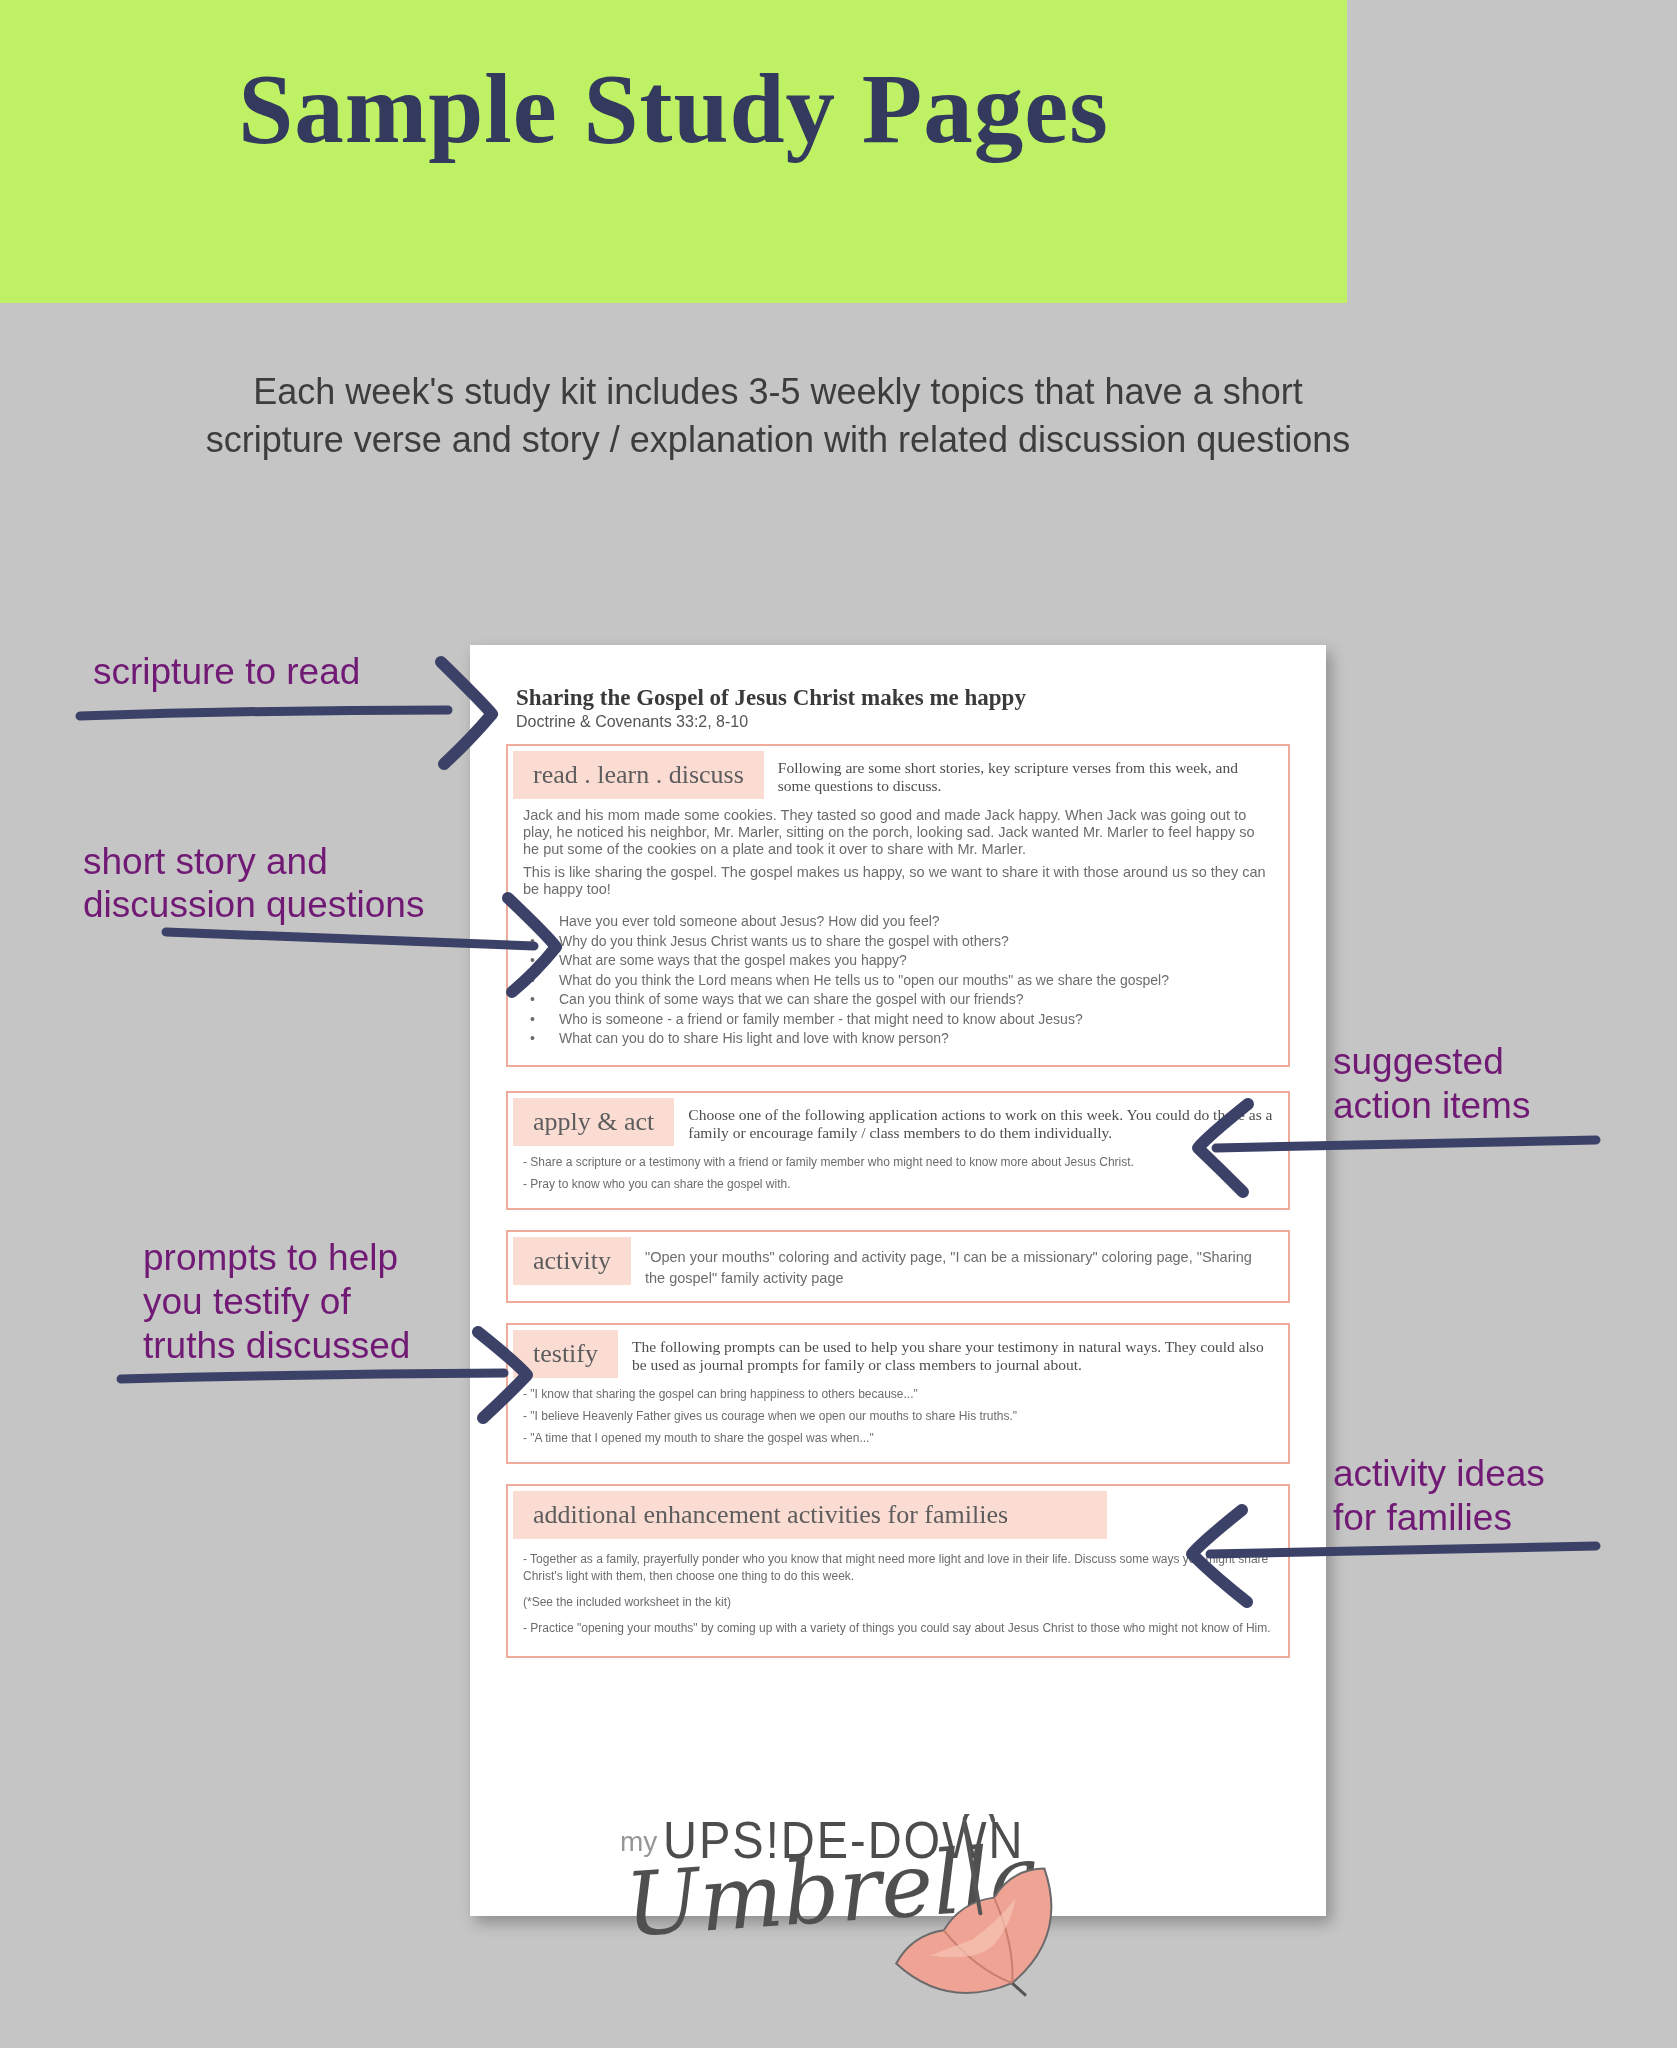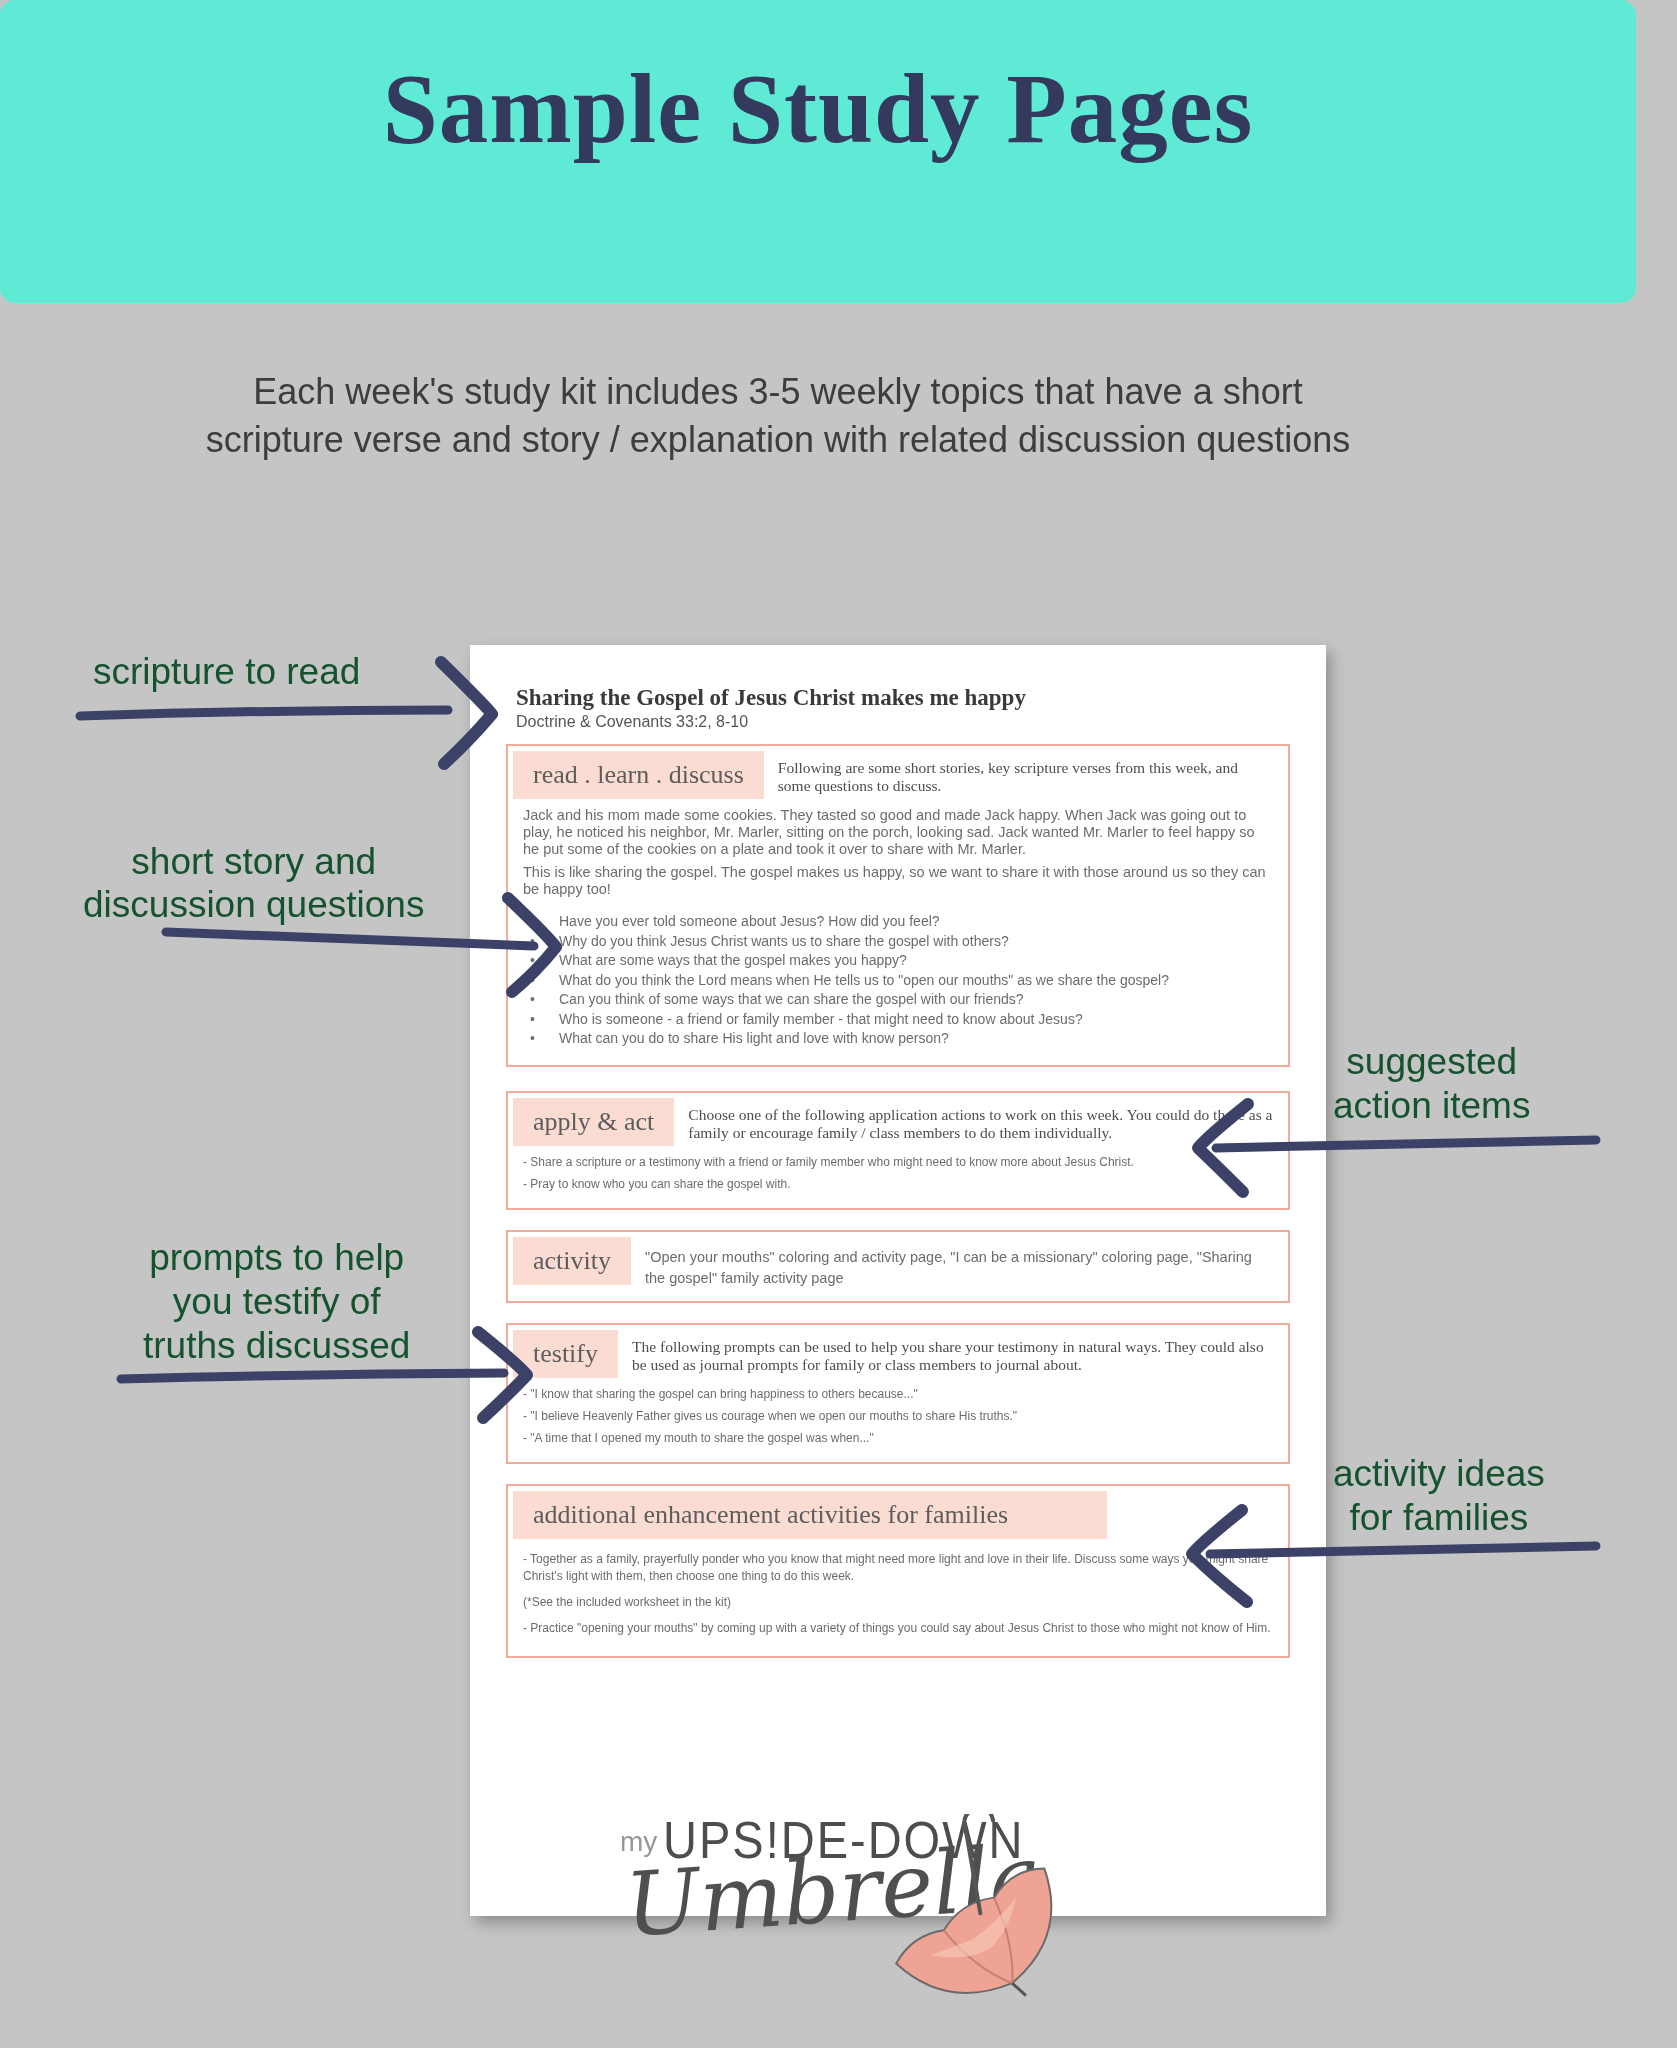--- a/index.html
+++ b/index.html
@@ -1,28 +1,28 @@
 <!DOCTYPE html>
 <html><head>
 <meta charset="utf-8">
 <style>
   html,body{margin:0;padding:0;background:#c6c5c5;}
   .canvas{position:relative;width:1677px;height:2048px;overflow:hidden;background:#c6c5c5;font-family:"Liberation Sans",sans-serif;}
 
   
-  .banner{position:absolute;left:0;top:0;width:1636px;height:303px;background:#5eead4;z-index:1;border-radius:15px;}
+  .banner{position:absolute;left:0;top:0;width:1347px;height:303px;background:#bef264;z-index:1;}
   .banner h1{margin:0;position:absolute;top:52px;left:0;width:100%;text-align:center;
     font-family:"Liberation Serif",serif;font-weight:600;font-size:99px;color:#333a5e;letter-spacing:1px;}
 
   
   .intro{position:absolute;top:368px;left:0;width:1556px;text-align:center;
     font-size:36px;line-height:48px;color:#3d3d3d;white-space:pre-line;z-index:1;margin:0;}
 
   
-  .note{position:absolute;font-size:37px;line-height:44px;color:#14532d;white-space:pre-line;z-index:4;text-align:center;}
+  .note{position:absolute;font-size:37px;line-height:44px;color:#701a75;white-space:pre-line;z-index:4;}
   .note-scripture{left:93px;top:650px;}
   .note-story{left:83px;top:840px;line-height:43px;}
   .note-prompts{left:143px;top:1236px;}
   .note-suggested{left:1333px;top:1040px;}
   .note-activity{left:1333px;top:1452px;}
 
   
   .doc{position:absolute;left:470px;top:645px;width:856px;height:1271px;background:#ffffff;
     box-shadow:5px 7px 14px rgba(0,0,0,0.28);padding:40px 36px 0;box-sizing:border-box;z-index:2;}
   .doc h2{margin:0 0 0 10px;font-family:"Liberation Serif",serif;font-size:23px;font-weight:700;color:#3a3a3a;}

